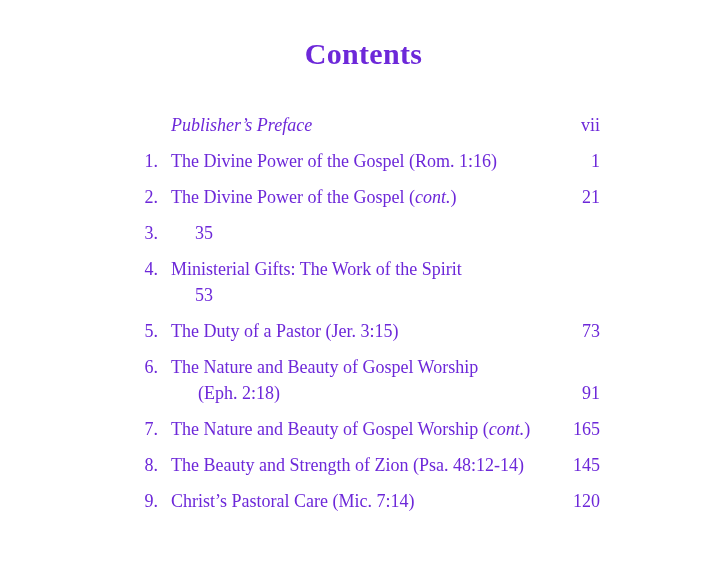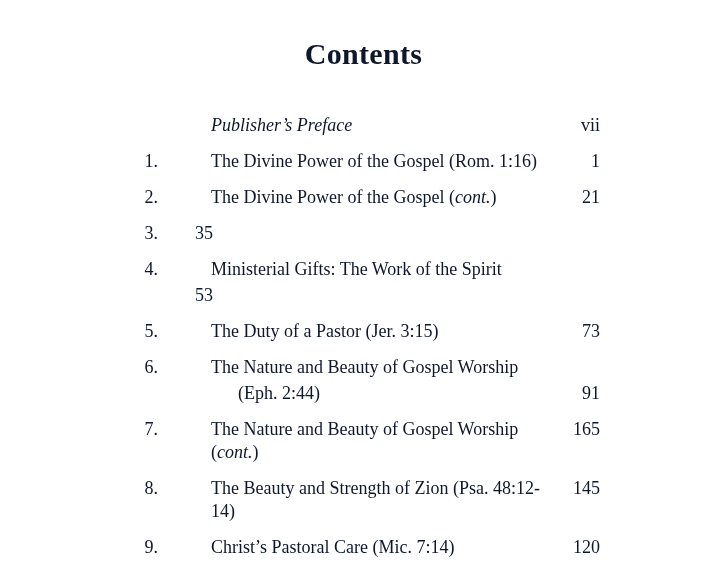--- a/index.html
+++ b/index.html
@@ -7,21 +7,21 @@
     padding: 0;
     background: #ffffff;
   }
   .page {
     position: relative;
     width: 713px;
     height: 574px;
     background: #ffffff;
     overflow: hidden;
     font-family: "Liberation Serif", "DejaVu Serif", serif;
-    color: #0f172a;
+    color: #6d28d9;
     font-feature-settings: "onum" 1;
   }
   .title {
     position: absolute;
     top: 37px;
     left: 127px;
     width: 473px;
     text-align: center;
     font-size: 30px;
     font-weight: 700;
@@ -48,21 +48,20 @@
   }
   .num {
     flex: none;
     width: 31px;
     text-align: right;
     padding-right: 13px;
   }
   .entry-text {
     flex: 1;
     min-width: 0;
-    margin-left: 40px;
   }
   .entry-text.indent {
     padding-left: 27px;
   }
   .pagenum {
     flex: none;
     min-width: 42px;
     text-align: right;
   }
   .preface-label {
@@ -129,21 +128,21 @@
           </div>
         </div>
         <div class="toc-row">
           <div class="toc-line">
             <span class="num">6.</span>
             <span class="entry-text"><span>The Nature and Beauty of Gospel Worship</span></span>
             <span class="pagenum"></span>
           </div>
           <div class="toc-line">
             <span class="num"></span>
-            <span class="entry-text indent"><span>(Eph. 2:44)</span></span>
+            <span class="entry-text indent"><span>(Eph. 2:18)</span></span>
             <span class="pagenum">91</span>
           </div>
         </div>
         <div class="toc-row">
           <div class="toc-line">
             <span class="num">7.</span>
             <span class="entry-text"><span>The Nature and Beauty of Gospel Worship (</span><span class="seg-italic">cont.</span><span>)</span></span>
             <span class="pagenum">165</span>
           </div>
         </div>

